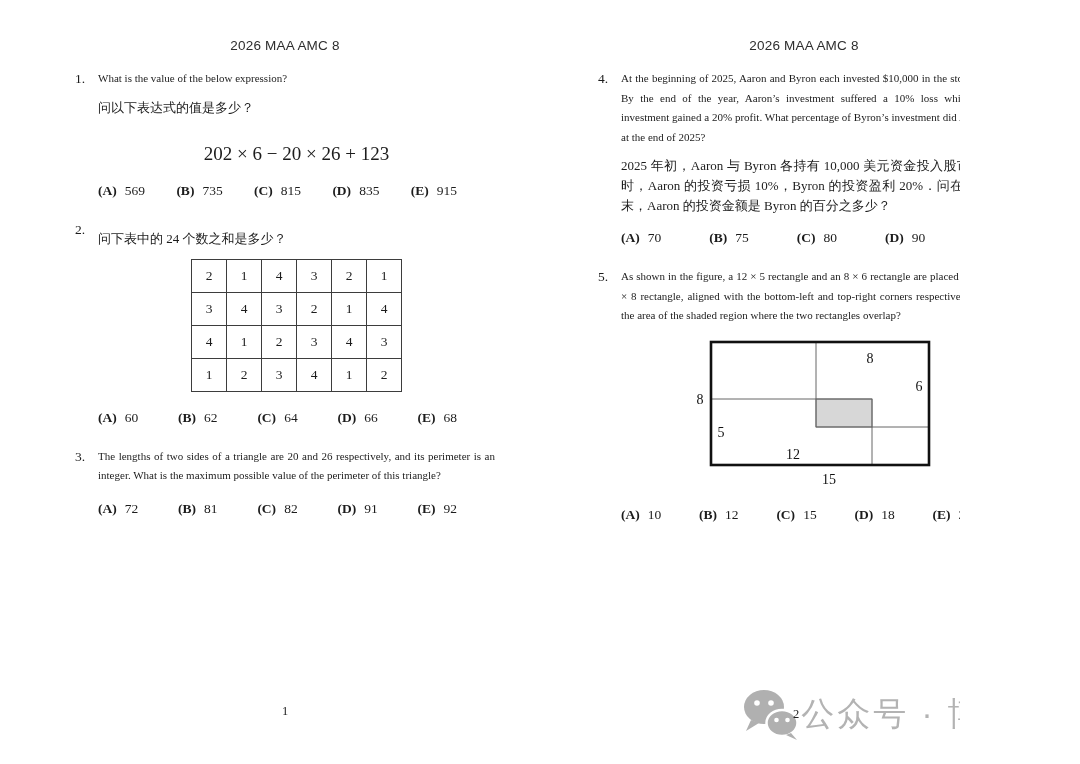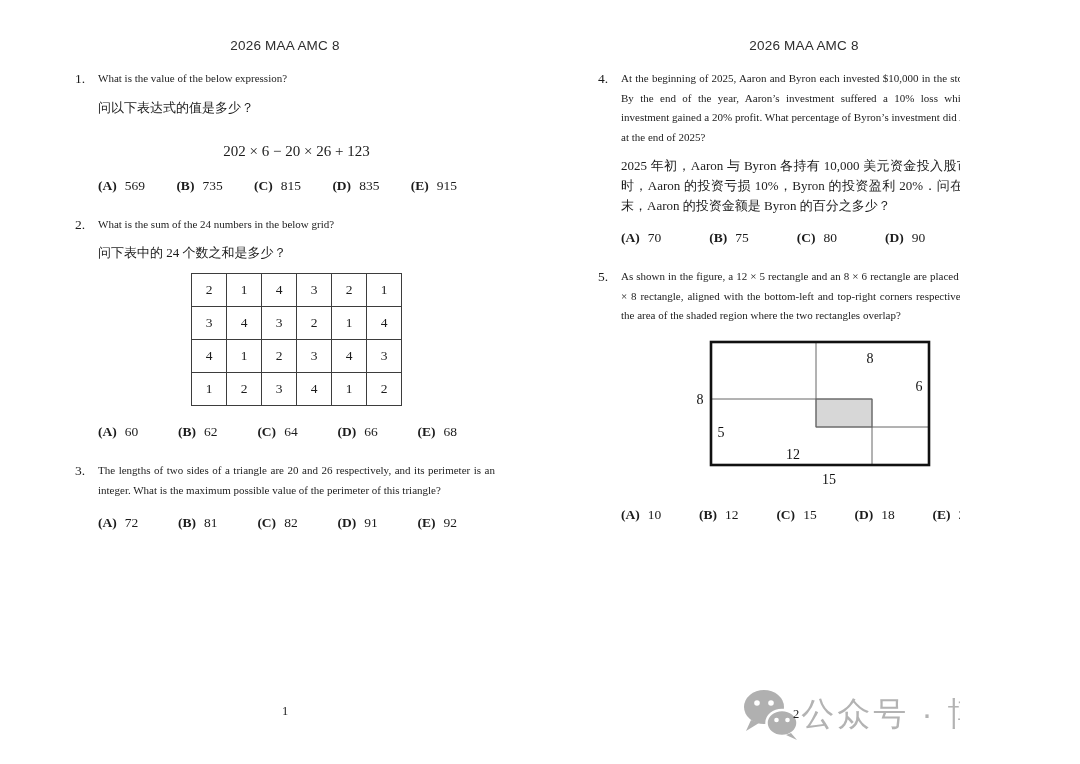--- a/index.html
+++ b/index.html
@@ -13,21 +13,21 @@
   .page-header{
     text-align:center;font-family:"Liberation Sans","DejaVu Sans",sans-serif;
     font-size:13.5px;color:#2e2e2e;margin-bottom:16px;letter-spacing:.2px;
   }
   .question{display:flex;margin-top:21px;}
   .question.first{margin-top:0;}
   .qnum{flex:none;width:23px;font-size:13.5px;line-height:19.5px;}
   .qbody{flex:1;min-width:0;}
   .en{margin:0;font-size:11px;line-height:19.5px;text-align:justify;}
   .zh{margin:9px 0 0 0;font-size:13px;line-height:20px;text-align:justify;}
-  .expression{margin:25px 0 0 0;text-align:center;font-size:15px;}
+  .expression{margin:25px 0 0 0;text-align:center;font-size:19px;}
   .options{
     display:flex;justify-content:space-between;align-items:baseline;
     margin-top:18px;padding-right:38px;font-size:13.5px;
   }
   .opt{white-space:nowrap;}
   .opt b{font-weight:700;margin-right:8px;}
   table.num-grid{border-collapse:collapse;margin:10px auto 0;}
   table.num-grid td{
     border:1px solid #3d3d3d;width:34px;height:32px;text-align:center;
     font-size:13.5px;padding:0;
@@ -67,21 +67,20 @@
           <span class="opt"><b>(C)</b><span>815</span></span>
           <span class="opt"><b>(D)</b><span>835</span></span>
           <span class="opt"><b>(E)</b><span>915</span></span>
         </div>
       </div>
     </div>
 
     <div class="question">
       <div class="qnum">2.</div>
       <div class="qbody">
-        <p class="en">What is the sum of the 24 numbers in the below grid?</p>
         <p class="zh">问下表中的 24 个数之和是多少？</p>
         <table class="num-grid">
           <tbody>
               <tr>
             <td>2</td>
             <td>1</td>
             <td>4</td>
             <td>3</td>
             <td>2</td>
             <td>1</td>

